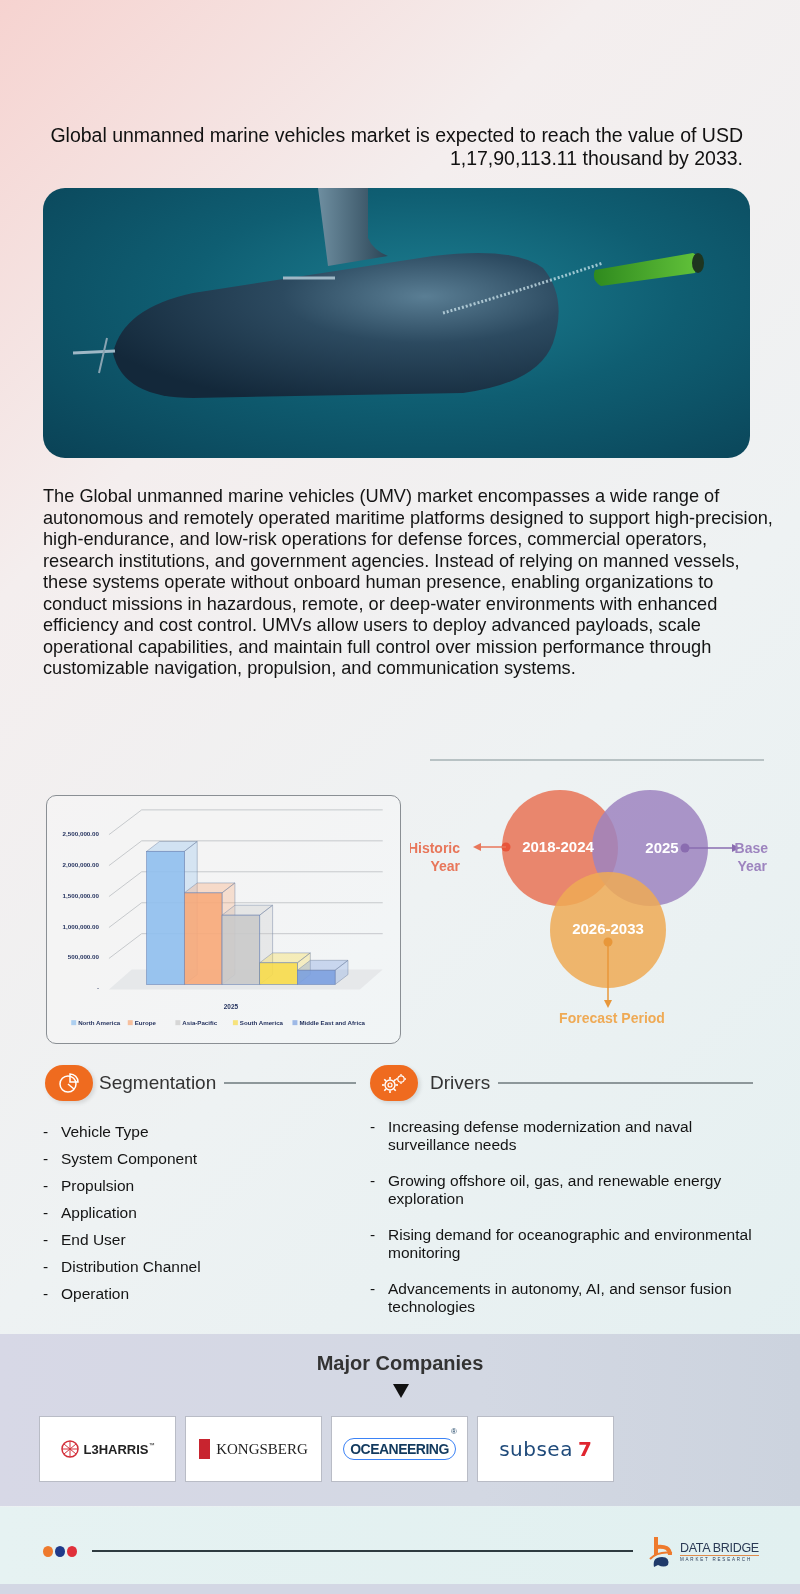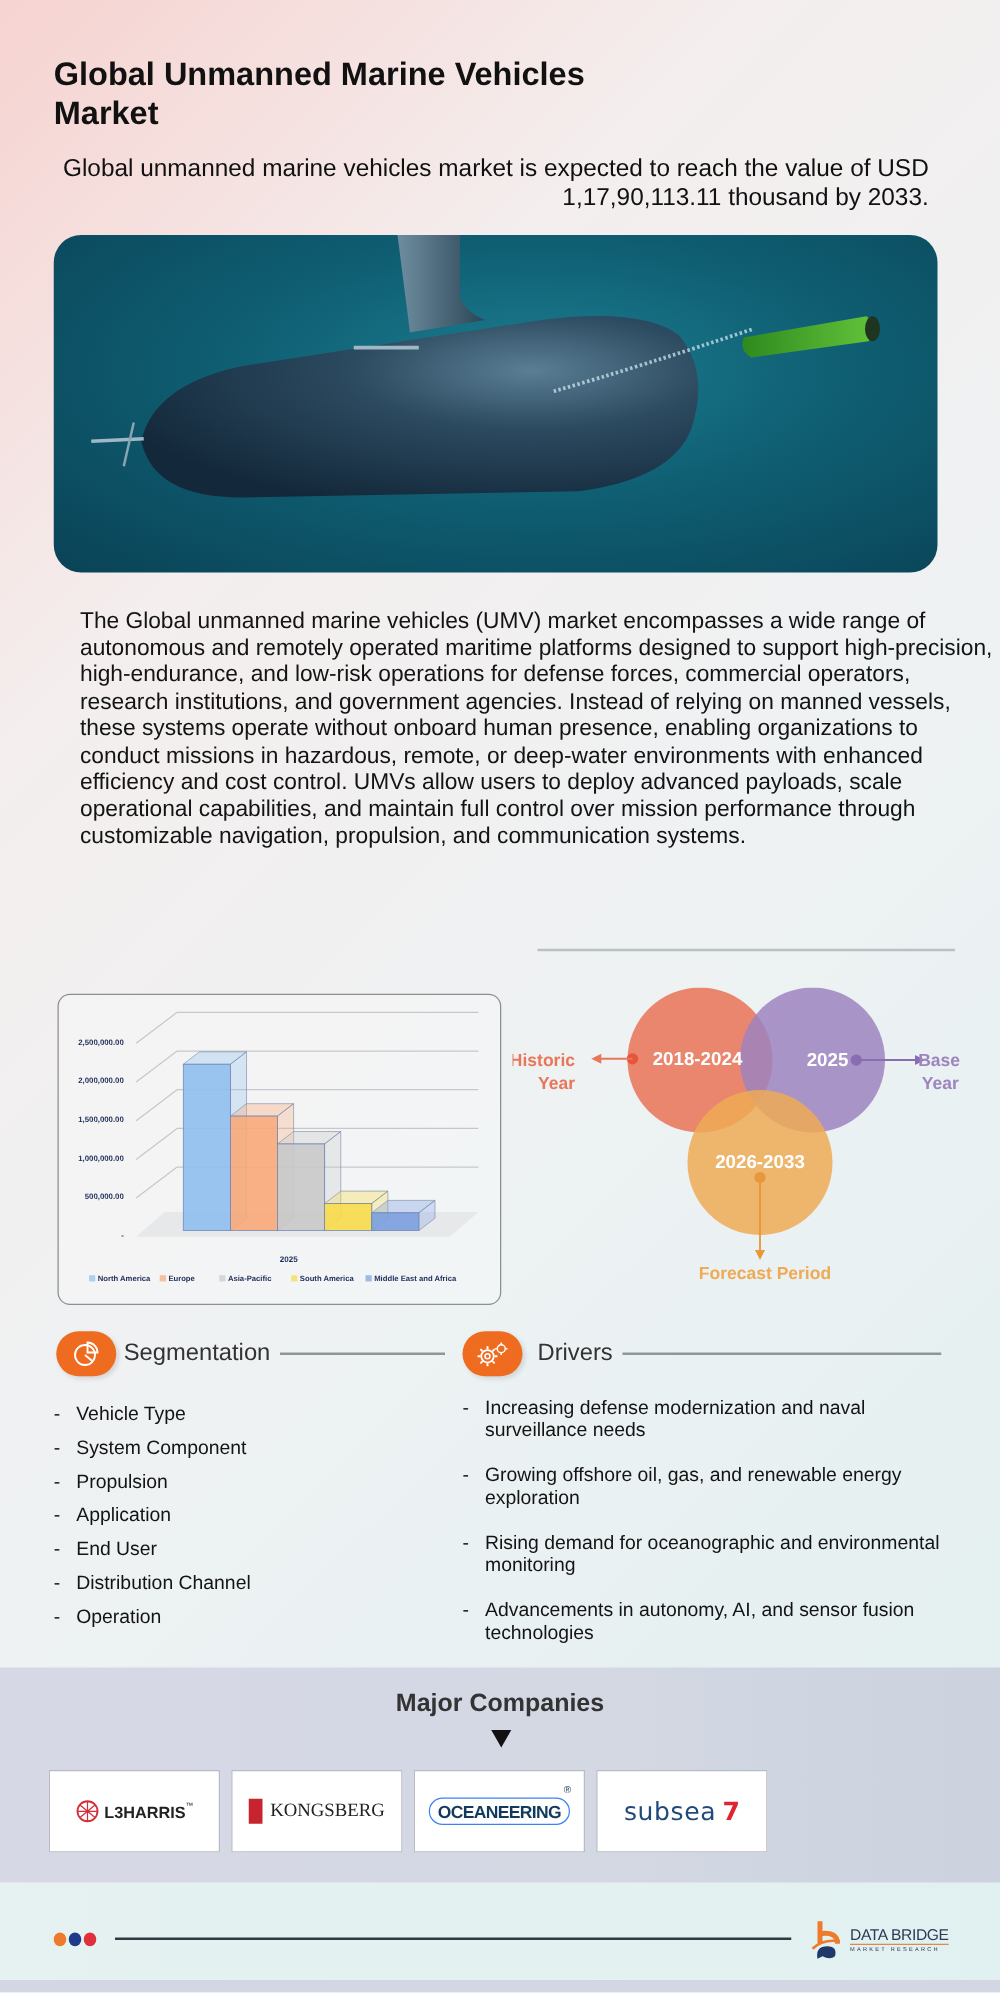--- a/index.html
+++ b/index.html
@@ -22,21 +22,21 @@
   }
   .hero {
     position: absolute; left: 43px; top: 188px; width: 707px; height: 270px;
     border-radius: 22px; overflow: hidden;
     background: radial-gradient(ellipse at 55% 40%, #1c7d90 0%, #0f5e72 45%, #0a4256 100%);
   }
   .hero svg { width: 100%; height: 100%; display: block; }
 
   .desc {
     position: absolute; left: 43px; top: 486px; width: 730px;
-    font-size: 18.2px; line-height: 21.5px; color: #141414; margin-left: 21px;
+    font-size: 18.2px; line-height: 21.5px; color: #141414;
   }
 
   .diag-title {
     position: absolute; left: 43px; top: 747px;
     font-size: 17.5px; color: #333; white-space: nowrap;
   }
   .diag-line {
     position: absolute; left: 430px; top: 759px; width: 334px; height: 1.5px; background: #b8c2c4;
   }
 
@@ -95,21 +95,20 @@
   .brand { position: absolute; left: 648px; top: 1535px; display: flex; align-items: center; }
   .brand-text { margin-left: 4px; }
   .brand-name { font-size: 12.5px; color: #2b3a55; letter-spacing: -0.3px; line-height: 13px; }
   .brand-sub { font-size: 4.5px; color: #2b3a55; letter-spacing: 1.8px; border-top: 1px solid #e08a4a; padding-top: 1px; }
 </style>
 </head>
 <body>
 
 <div class="page">
 
-  <h1 class="title">Global Unmanned Marine Vehicles Market</h1>
   <p class="subtitle">Global unmanned marine vehicles market is expected to reach the value of USD 1,17,90,113.11 thousand by 2033.</p>
 
   <div class="hero">
     <svg viewBox="0 0 707 270" preserveAspectRatio="none">
       <defs>
         <radialGradient id="hull" cx="70%" cy="30%" r="80%">
           <stop offset="0%" stop-color="#5a7e94"></stop>
           <stop offset="40%" stop-color="#2c4a60"></stop>
           <stop offset="100%" stop-color="#13283a"></stop>
         </radialGradient>

